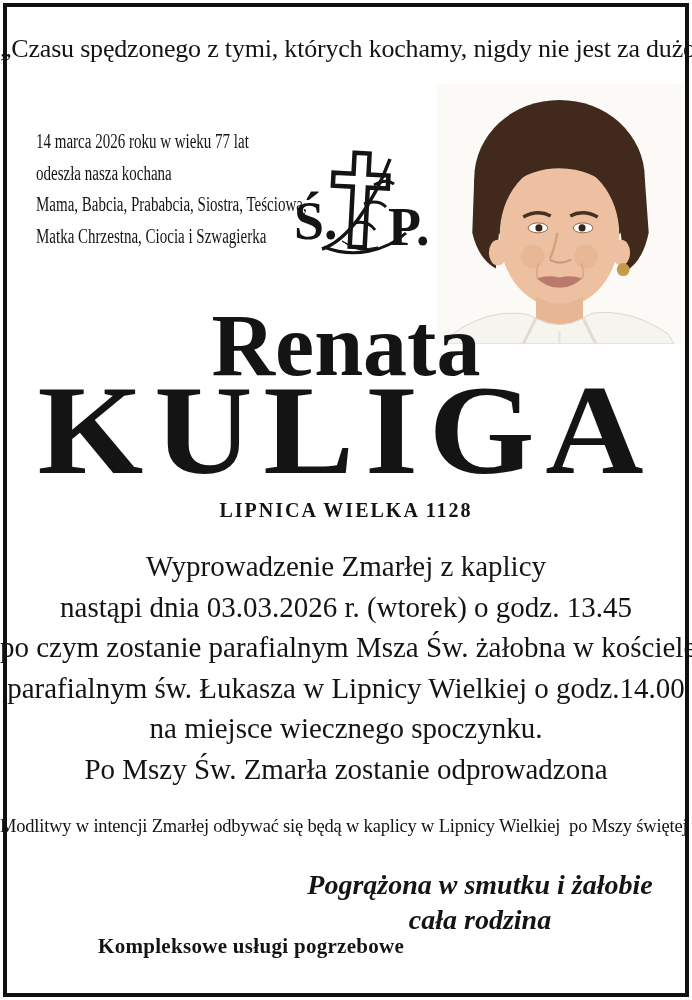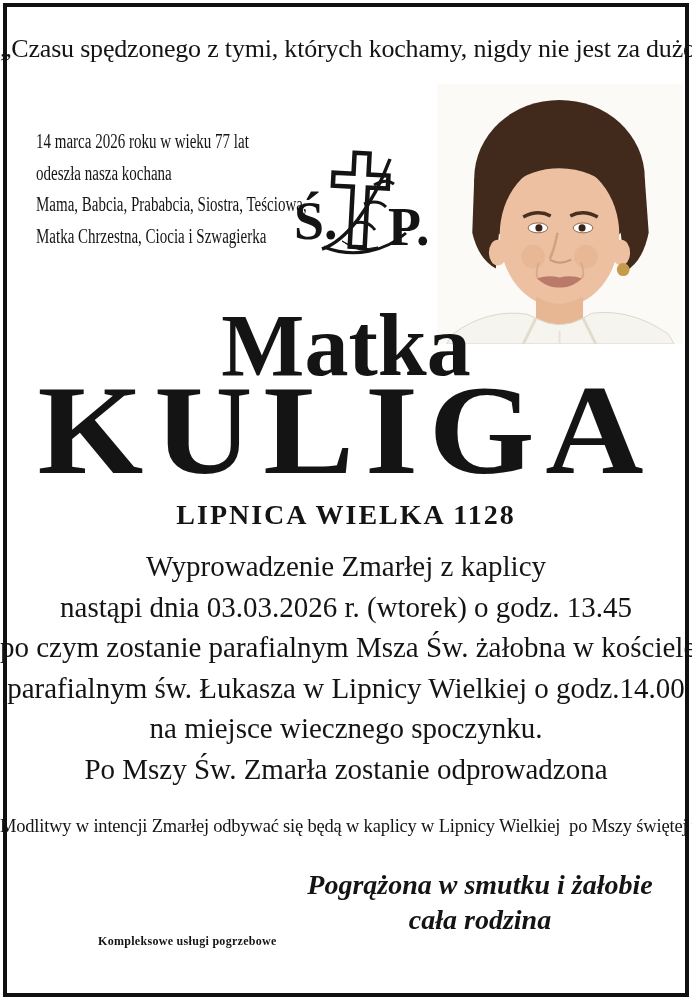--- a/index.html
+++ b/index.html
@@ -40,21 +40,21 @@
   }
   .last-name{
     position:absolute;top:372px;left:0;width:100%;
     text-align:center;font-size:126px;line-height:118px;font-weight:bold;
     letter-spacing:10px;
     transform:scaleX(1.08);transform-origin:center top;
     white-space:nowrap;
   }
   .address{
     position:absolute;top:499px;left:0;width:100%;
-    text-align:center;font-size:28px;font-weight:bold;letter-spacing:2px;
+    text-align:center;font-size:20px;font-weight:bold;letter-spacing:2px;
   }
   .ceremony{
     position:absolute;top:546px;left:0;width:100%;
     text-align:center;font-size:29px;line-height:40.5px;
     white-space:nowrap;
   }
   .prayers{
     position:absolute;top:816px;left:0;width:100%;
     text-align:center;font-size:18.5px;letter-spacing:-0.2px;
     white-space:pre;
@@ -71,21 +71,21 @@
   .fh-j{
     font-size:54px;font-weight:bold;line-height:30px;
     display:inline-block;vertical-align:baseline;
   }
   .fh-rest{
     font-size:30px;font-weight:bold;letter-spacing:4px;
     display:inline-block;vertical-align:baseline;
   }
   .fh-tagline{
     margin-left:74px;margin-top:0px;
-    font-size:12px;font-weight:bold;letter-spacing:0.3px;
+    font-size:21px;font-weight:bold;letter-spacing:0.3px;
   }
   .fh-address{
     margin-left:8px;margin-top:1px;
     font-size:16px;font-weight:bold;letter-spacing:-0.2px;
     white-space:pre;
   }
 </style>
 </head>
 <body>
 
@@ -140,21 +140,21 @@
     <path d="M104,180 Q100,190 103,196" stroke="#d8ab8c" stroke-width="2" fill="none"></path>
     <path d="M147,180 Q151,190 148,196" stroke="#d8ab8c" stroke-width="2" fill="none"></path>
     <path d="M102,196 Q113,192 125,195 Q137,192 148,196 Q137,206 125,205 Q113,206 102,196 Z" fill="#b97a6c"></path>
     <path d="M115,222 Q125,227 135,222" stroke="#d9ab8b" stroke-width="2" fill="none"></path>
     <path d="M101,214 L101,238 Q125,251 149,238 L149,214 Q125,229 101,214 Z" fill="#e7b794"></path>
     <path d="M10,262 L16,252 Q52,226 92,232 L101,236 Q125,249 149,236 L158,231 Q198,226 236,252 L242,262 Z" stroke="#ddd6c8" stroke-width="1" fill="#f6f4ef"></path>
     <path d="M101,236 L88,262 M149,236 L162,262" stroke="#e2dccf" stroke-width="3" fill="none"></path>
     <path d="M125,249 L125,262" stroke="#e8e2d6" stroke-width="2" fill="none"></path>
   </svg>
 
-  <div class="first-name">Matka</div>
+  <div class="first-name">Renata</div>
   <div class="last-name">KULIGA</div>
   <div class="address">LIPNICA WIELKA 1128</div>
 
   <div class="ceremony">
     <div>Wyprowadzenie Zmarłej z kaplicy</div>
     <div>nastąpi dnia 03.03.2026 r. (wtorek) o godz. 13.45</div>
     <div>po czym zostanie parafialnym Msza Św. żałobna w kościele</div>
     <div>parafialnym św. Łukasza w Lipnicy Wielkiej o godz.14.00</div>
     <div>na miejsce wiecznego spoczynku.</div>
     <div>Po Mszy Św. Zmarła zostanie odprowadzona</div>

